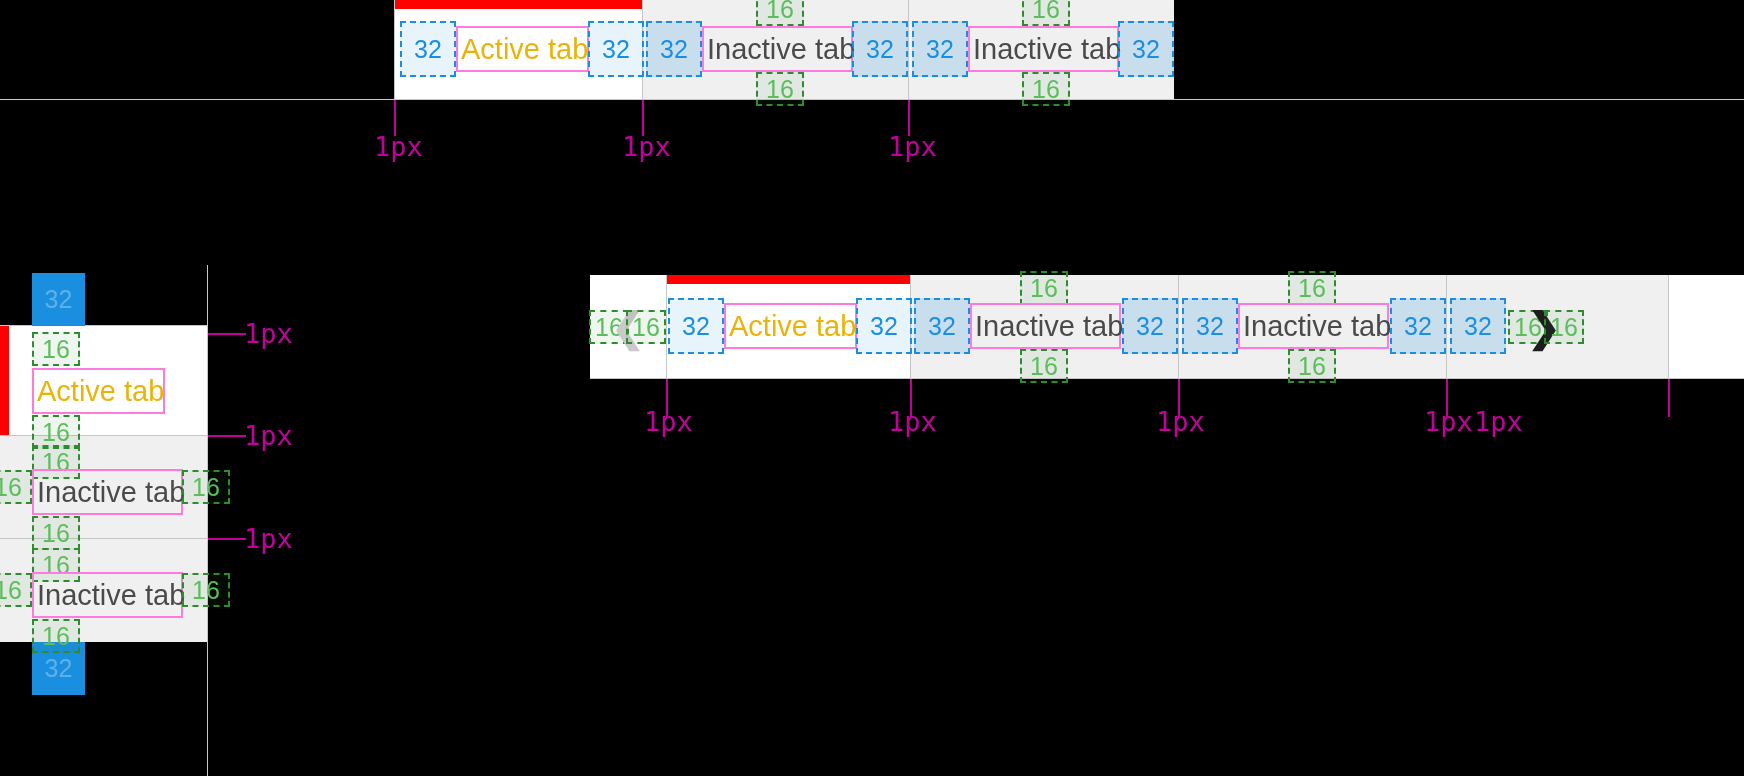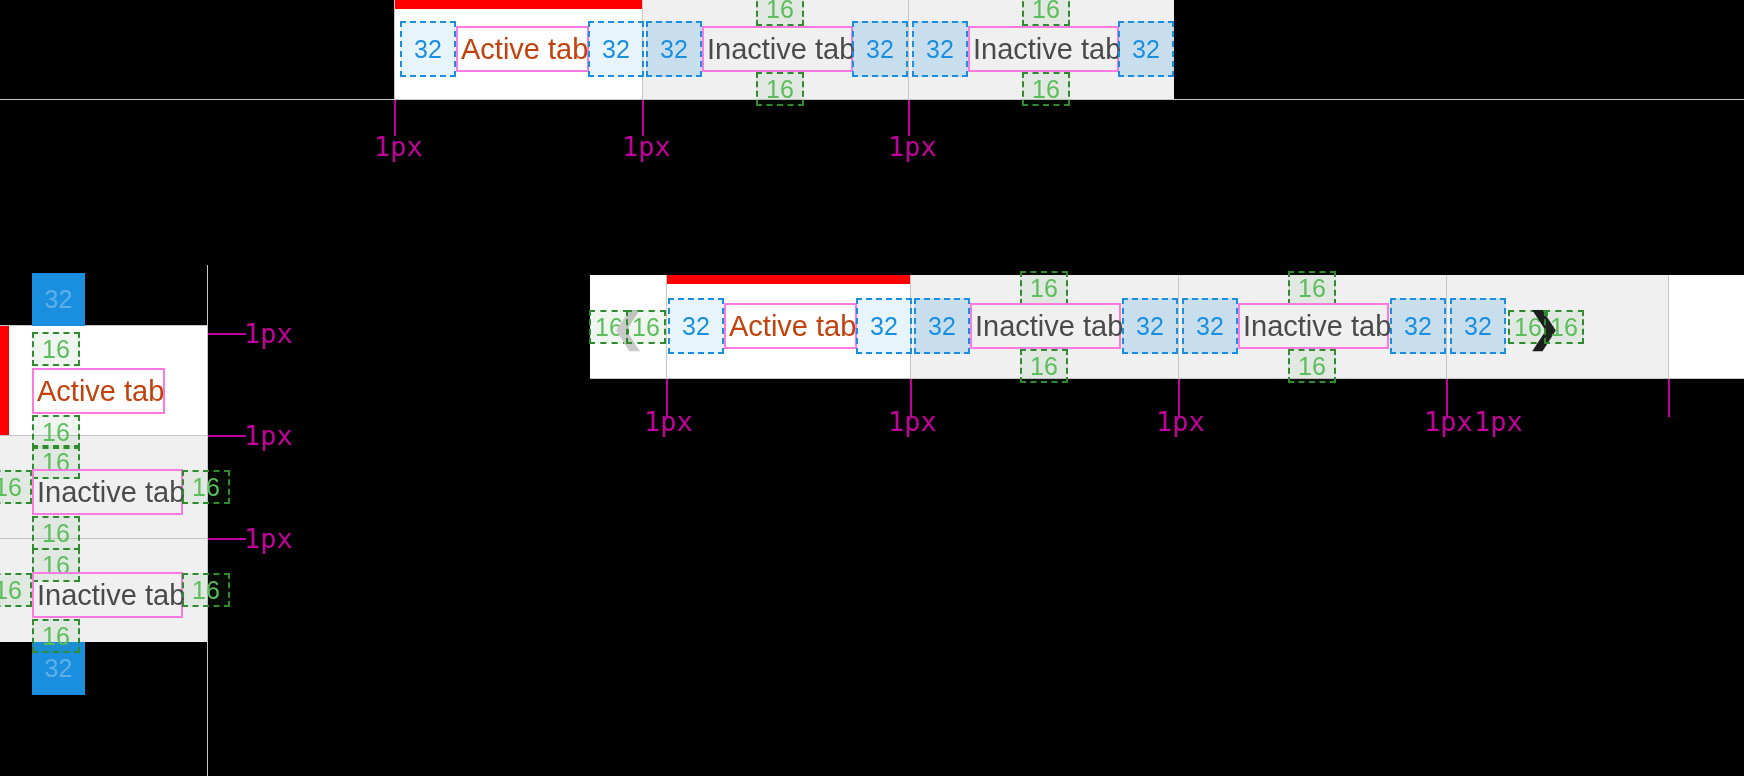--- a/index.html
+++ b/index.html
@@ -46,21 +46,21 @@
   }
 
   
   .textbox {
     position: absolute;
     border: 2px solid #ff7ae0;
     display: flex; align-items: center;
     line-height: 1;
   }
   .textbox .lbl { font-size: 29px; white-space: nowrap; }
-  .lbl.active   { color: #c2410c; }
+  .lbl.active   { color: #eab308; }
   .lbl.inactive { color: #4a4a4a; }
 
   
   .tick-v { position: absolute; background: #c2009b; width: 2px; }
   .tick-h { position: absolute; background: #c2009b; height: 2px; }
   .px-label {
     position: absolute;
     color: #c2009b;
     font-size: 27px;
     font-family: "DejaVu Sans Mono", monospace;

